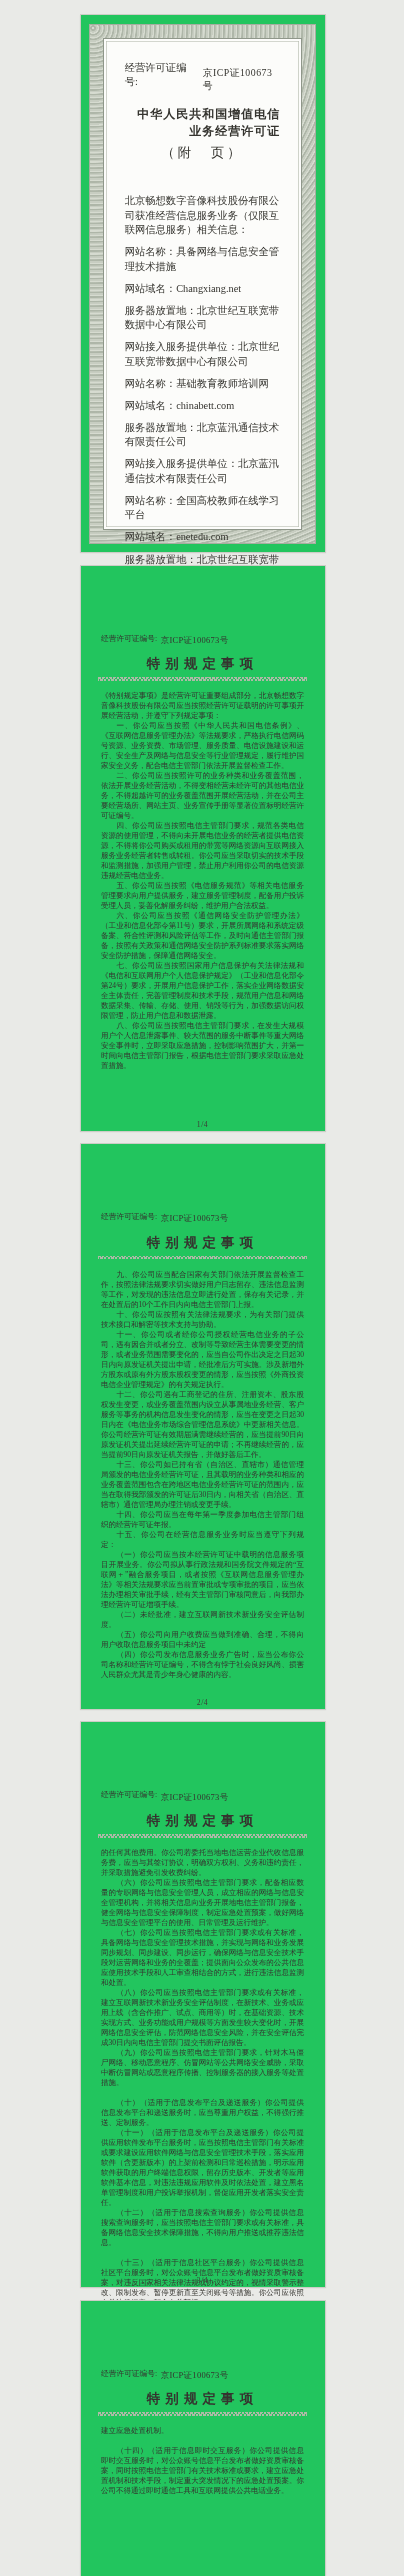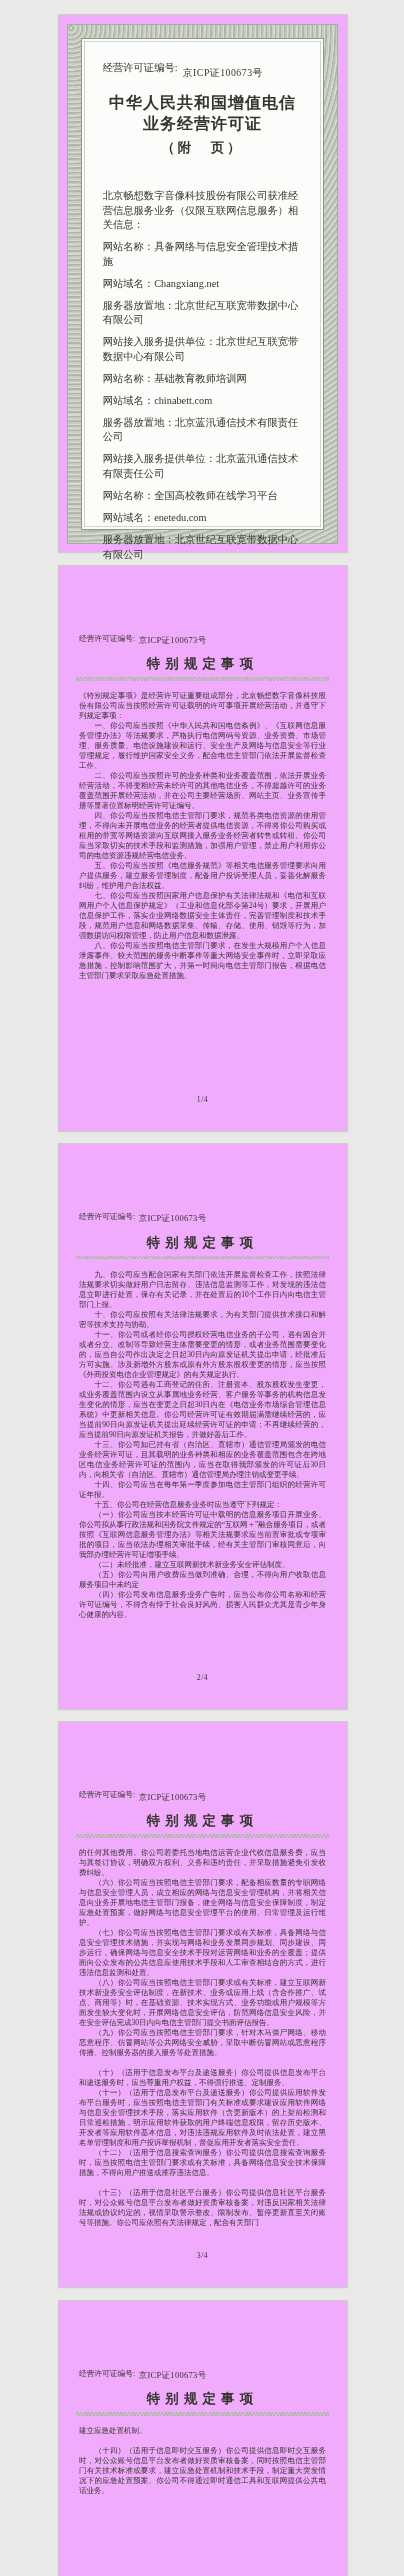--- a/index.html
+++ b/index.html
@@ -5,23 +5,23 @@
   html,body { margin:0; padding:0; }
   body {
     width:405px;
     background:#e9eae7;
     font-family:"Liberation Serif","DejaVu Serif",serif;
     color:#35342f;
   }
   .stage { padding:14.4px 0 4.1px; }
 
   .page {
-    width:290px;
+    width:246px;
     margin:0 auto 11.3px;
-    background:#f0abfc;
+    background:#22c55e;
     border:0.5px solid #cccdc6;
     box-shadow:0 0.5px 1.5px rgba(0,0,0,.07);
     position:relative;
     box-sizing:border-box;
   }
 
   
   .cert-page { height:539px; padding:8.2px; }
   .cert-border {
     height:100%;
@@ -35,25 +35,25 @@
     background:#fcfcfa;
     height:100%;
     box-sizing:border-box;
     border:0.5px solid #8f978a;
     box-shadow:inset 0 0 0 2.1px #fcfcfa, inset 0 0 0 2.6px #a9b0a2;
     padding:21.6px 20.6px 0;
   }
   .cert-header { display:flex; align-items:flex-start; font-size:10.3px; }
   .cert-lic-no { margin:6.2px 0 0 5.2px; font-size:9.8px; letter-spacing:0.5px; }
   .cert-title {
-    font-size:16px; font-weight:700; text-align:center;
+    font-size:12px; font-weight:700; text-align:right;
     letter-spacing:1px; margin:13.4px 0 4.1px;
   }
   .cert-subtitle {
-    font-size:13.4px; font-weight:700; text-align:center;
+    font-size:13.4px; font-weight:400; text-align:center;
     letter-spacing:3.1px; margin:0 0 32px;
   }
   .cert-line { font-size:10.3px; line-height:1.4; margin:0 0 7.7px; }
 
   
   .sp-page { height:567px; padding:68px 20.6px 0; }
   .sp-header { display:flex; align-items:flex-start; font-size:7.7px; }
   .sp-lic-no { font-size:8.5px; margin:1.5px 0 0 3.6px; letter-spacing:0.3px; }
   .sp-title {
     text-align:center; font-size:13.4px; font-weight:700;
@@ -63,21 +63,21 @@
     height:3.6px; margin:0 -3.1px 10.3px;
     background:
       repeating-linear-gradient(45deg,  #aeb9a7 0 1px, transparent 1px 2.6px),
       repeating-linear-gradient(-45deg, #aeb9a7 0 1px, transparent 1px 2.6px);
   }
   .sp-body { font-size:7.5px; line-height:10px; text-align:justify; }
   .sp-body p { margin:0; text-indent:2.05em; }
   .sp-body p.cont { text-indent:0; }
   .sp-body p.gap { margin-top:9.8px; }
   .page-num {
-    position:absolute; bottom:27px; left:0; right:0;
+    position:absolute; bottom:2px; left:0; right:0;
     text-align:center; font-size:7.7px; letter-spacing:0.5px; color:#3d3c37;
   }
 </style>
 </head>
 <body>
 
 <div class="stage">
 
   <section class="page cert-page">
     <div class="cert-border">
@@ -113,20 +113,21 @@
       <span class="sp-lic-no">京ICP证100673号</span>
     </div>
     <h2 class="sp-title">特别规定事项</h2>
     <div class="sep"></div>
     <div class="sp-body">
         <p class="cont">《特别规定事项》是经营许可证重要组成部分，北京畅想数字音像科技股份有限公司应当按照经营许可证载明的许可事项开展经营活动，并遵守下列规定事项：</p>
         <p>一、你公司应当按照《中华人民共和国电信条例》、《互联网信息服务管理办法》等法规要求，严格执行电信网码号资源、业务资费、市场管理、服务质量、电信设施建设和运行、安全生产及网络与信息安全等行业管理规定，履行维护国家安全义务，配合电信主管部门依法开展监督检查工作。</p>
         <p>二、你公司应当按照许可的业务种类和业务覆盖范围，依法开展业务经营活动，不得变相经营未经许可的其他电信业务，不得超越许可的业务覆盖范围开展经营活动，并在公司主要经营场所、网站主页、业务宣传手册等显著位置标明经营许可证编号。</p>
         <p>四、你公司应当按照电信主管部门要求，规范各类电信资源的使用管理，不得向未开展电信业务的经营者提供电信资源，不得将你公司购买或租用的带宽等网络资源向互联网接入服务业务经营者转售或转租。你公司应当采取切实的技术手段和监测措施，加强用户管理，禁止用户利用你公司的电信资源违规经营电信业务。</p>
         <p>五、你公司应当按照《电信服务规范》等相关电信服务管理要求向用户提供服务，建立服务管理制度，配备用户投诉受理人员，妥善化解服务纠纷，维护用户合法权益。</p>
+        <p>六、你公司应当按照《通信网络安全防护管理办法》（工业和信息化部令第11号）要求，开展所属网络和系统定级备案、符合性评测和风险评估等工作，及时向通信主管部门报备，按照有关政策和通信网络安全防护系列标准要求落实网络安全防护措施，保障通信网络安全。</p>
         <p>七、你公司应当按照国家用户信息保护有关法律法规和《电信和互联网用户个人信息保护规定》（工业和信息化部令第24号）要求，开展用户信息保护工作，落实企业网络数据安全主体责任，完善管理制度和技术手段，规范用户信息和网络数据采集、传输、存储、使用、销毁等行为，加强数据访问权限管理，防止用户信息和数据泄露。</p>
         <p>八、你公司应当按照电信主管部门要求，在发生大规模用户个人信息泄露事件、较大范围的服务中断事件等重大网络安全事件时，立即采取应急措施，控制影响范围扩大，并第一时间向电信主管部门报告，根据电信主管部门要求采取应急处置措施。</p>
       </div>
     <div class="page-num">1/4</div>
   </section>
 
   <section class="page sp-page">
     <div class="sp-header">
       <span>经营许可证编号:</span>
       <span class="sp-lic-no">京ICP证100673号</span>

